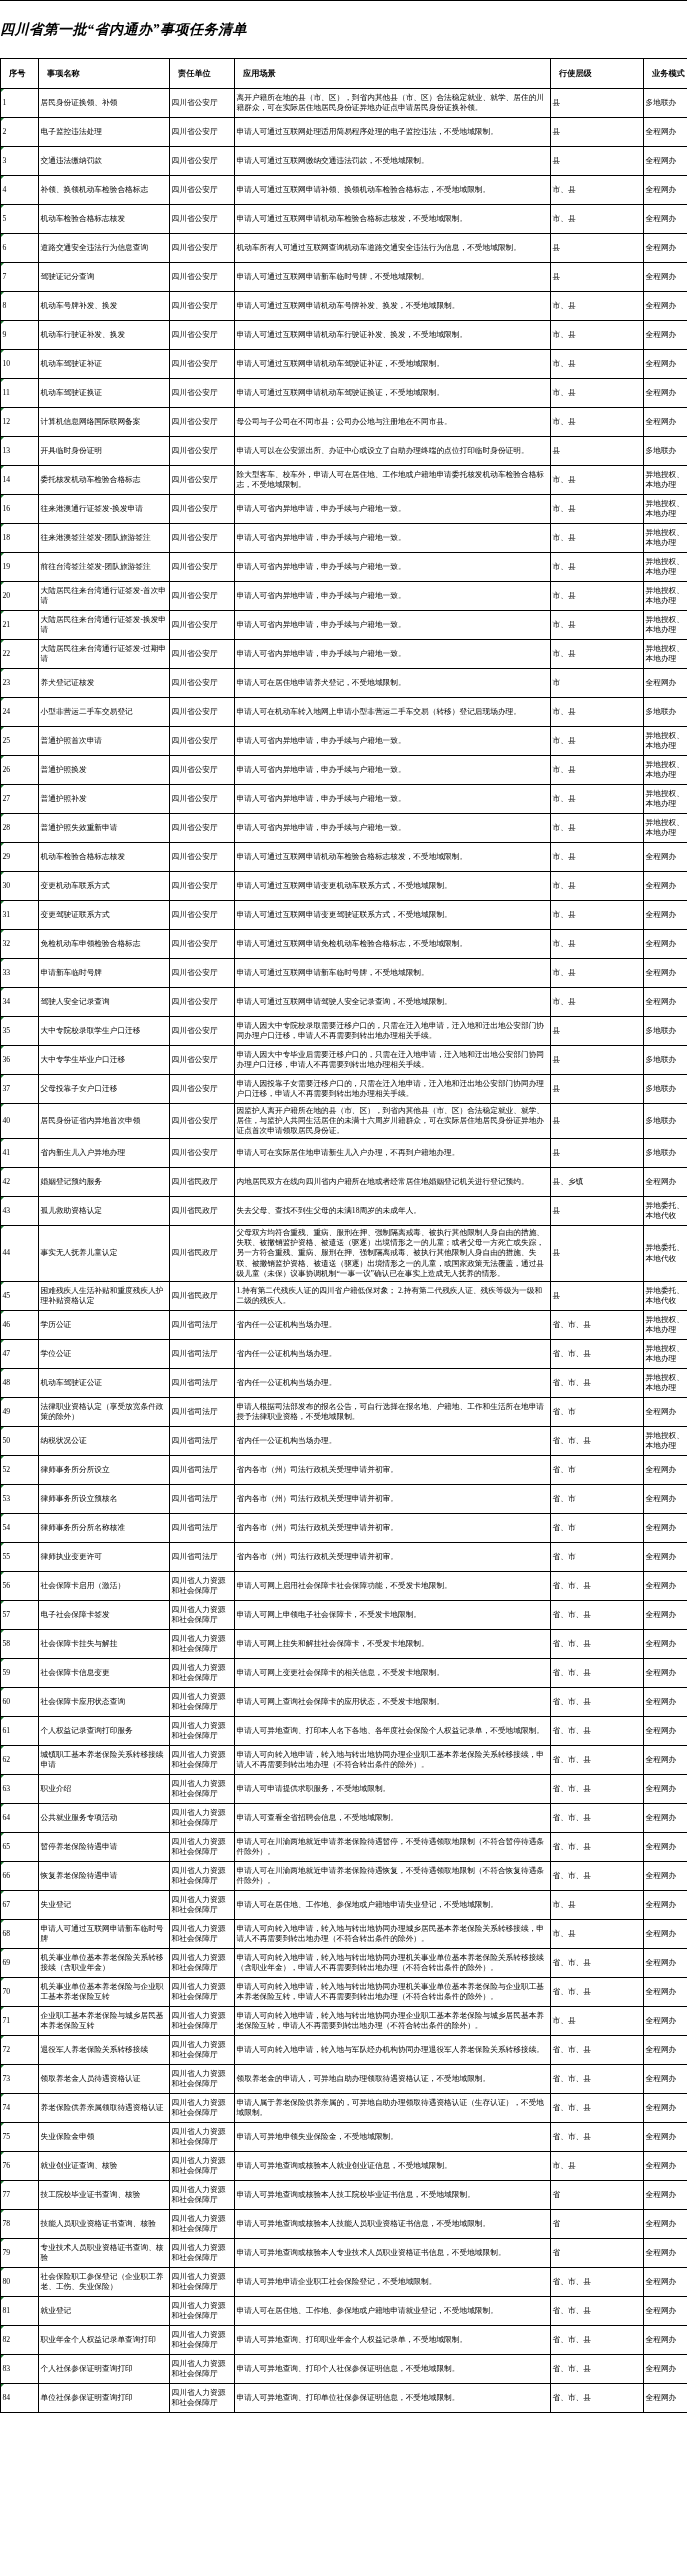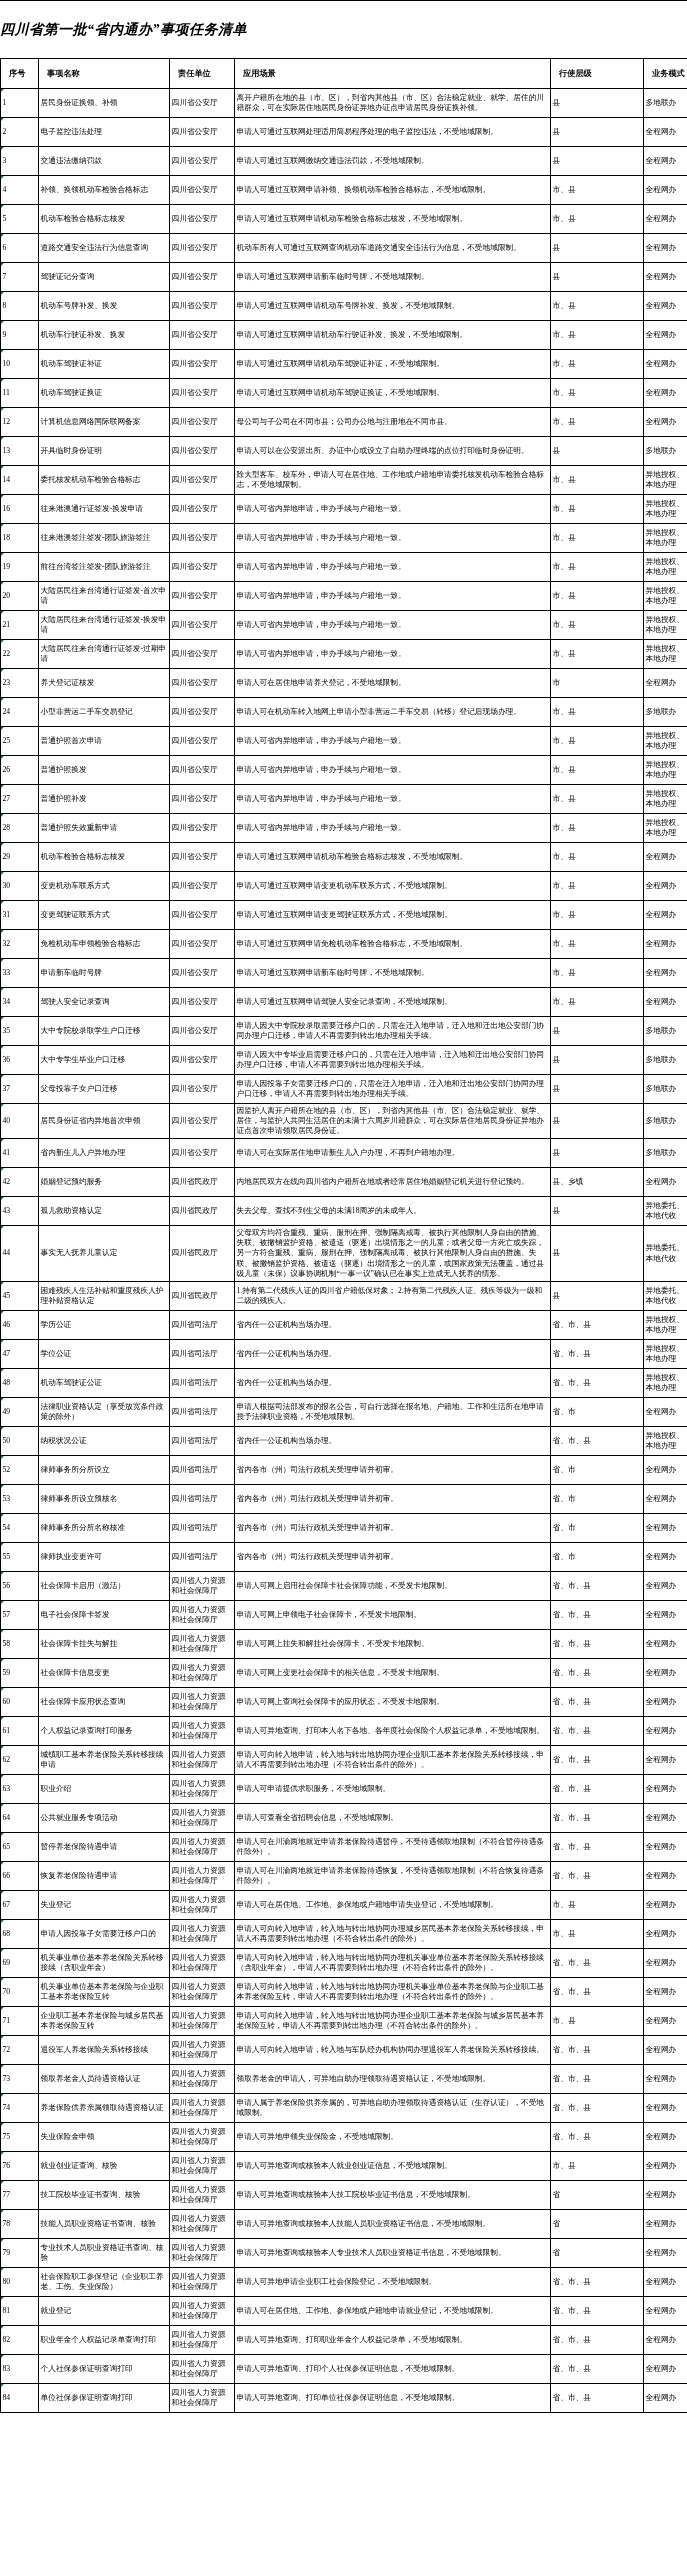--- a/index.html
+++ b/index.html
@@ -586,21 +586,21 @@
         <tr>
     <td class="seq">67</td>
     <td class="name">失业登记</td>
     <td class="unit">四川省人力资源和社会保障厅</td>
     <td class="scene">申请人可在居住地、工作地、参保地或户籍地申请失业登记，不受地域限制。</td>
     <td class="level">市、县</td>
     <td class="mode">全程网办</td>
   </tr>
         <tr>
     <td class="seq">68</td>
-    <td class="name">申请人因投靠子女需要迁移户口的</td>
+    <td class="name">申请人可通过互联网申请新车临时号牌</td>
     <td class="unit">四川省人力资源和社会保障厅</td>
     <td class="scene">申请人可向转入地申请，转入地与转出地协同办理城乡居民基本养老保险关系转移接续，申请人不再需要到转出地办理（不符合转出条件的除外）。</td>
     <td class="level">市、县</td>
     <td class="mode">全程网办</td>
   </tr>
         <tr>
     <td class="seq">69</td>
     <td class="name">机关事业单位基本养老保险关系转移接续（含职业年金）</td>
     <td class="unit">四川省人力资源和社会保障厅</td>
     <td class="scene">申请人可向转入地申请，转入地与转出地协同办理机关事业单位基本养老保险关系转移接续（含职业年金），申请人不再需要到转出地办理（不符合转出条件的除外）。</td>

